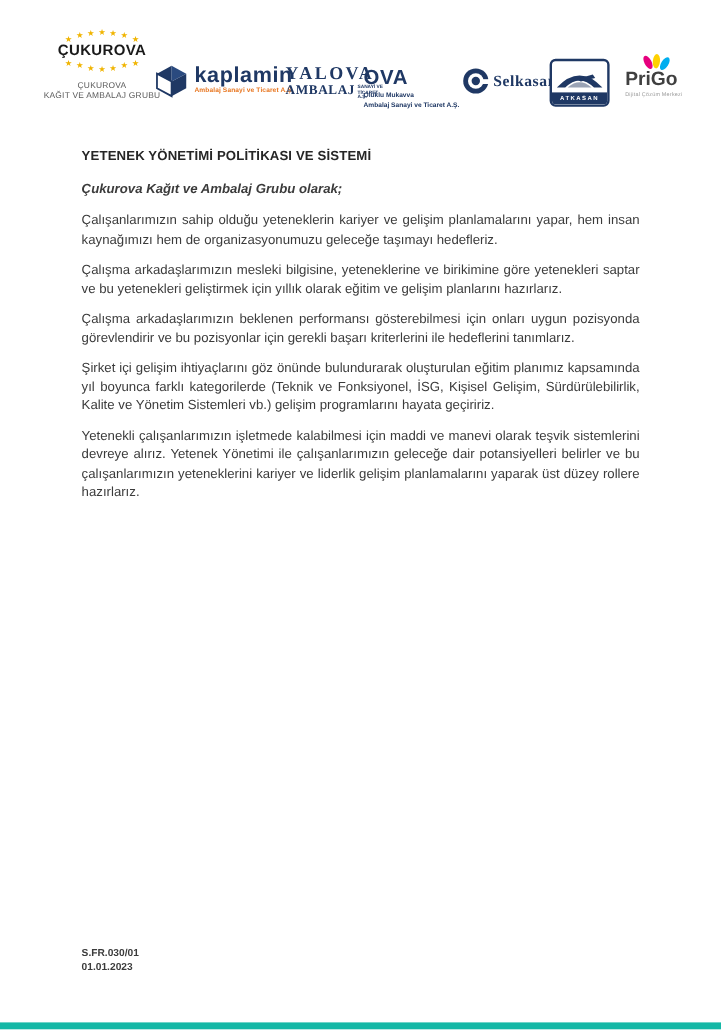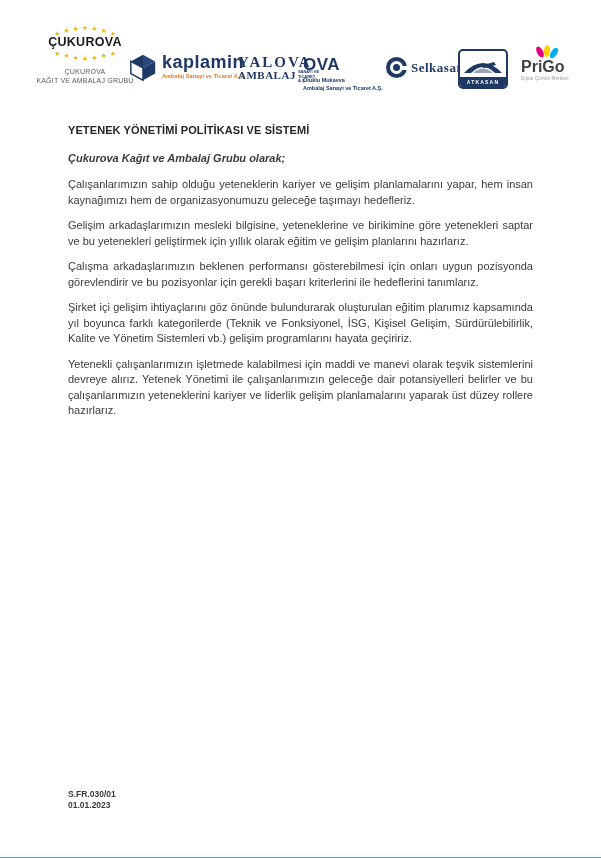--- a/index.html
+++ b/index.html
@@ -4,21 +4,21 @@
 <style>
   * { margin:0; padding:0; box-sizing:border-box; }
   html,body { background:#ffffff; }
   .page {
     position:relative;
     width:601px; height:858px;
     background:#ffffff;
     font-family:"Liberation Sans", sans-serif;
     color:#3b3b3b;
     overflow:hidden;
-    border-bottom:1px solid #14b8a6;
+    border-bottom:6px solid #14b8a6;
   }
 
   
   .logo-bar { position:absolute; top:0; left:0; width:601px; height:105px; }
   .logo { position:absolute; }
 
   
   .cukurova { left:30px; top:24px; width:110px; text-align:center; }
   .stars-row { display:flex; justify-content:center; gap:3px; height:10px; }
   .star { color:#f0b400; font-size:7px; line-height:7px; }
@@ -177,21 +177,21 @@
       <div class="prigo-name">PriGo</div>
       <div class="prigo-sub">Dijital Çözüm Merkezi</div>
     </div>
 
   </div>
 
   <div class="content">
     <h1 class="doc-title">YETENEK YÖNETİMİ POLİTİKASI VE SİSTEMİ</h1>
     <div class="doc-subtitle">Çukurova Kağıt ve Ambalaj Grubu olarak;</div>
     <p class="para">Çalışanlarımızın sahip olduğu yeteneklerin kariyer ve gelişim planlamalarını yapar, hem insan kaynağımızı hem de organizasyonumuzu geleceğe taşımayı hedefleriz.</p>
-    <p class="para">Gelişim arkadaşlarımızın mesleki bilgisine, yeteneklerine ve birikimine göre yetenekleri saptar ve bu yetenekleri geliştirmek için yıllık olarak eğitim ve gelişim planlarını hazırlarız.</p>
+    <p class="para">Çalışma arkadaşlarımızın mesleki bilgisine, yeteneklerine ve birikimine göre yetenekleri saptar ve bu yetenekleri geliştirmek için yıllık olarak eğitim ve gelişim planlarını hazırlarız.</p>
     <p class="para">Çalışma arkadaşlarımızın beklenen performansı gösterebilmesi için onları uygun pozisyonda görevlendirir ve bu pozisyonlar için gerekli başarı kriterlerini ile hedeflerini tanımlarız.</p>
     <p class="para">Şirket içi gelişim ihtiyaçlarını göz önünde bulundurarak oluşturulan eğitim planımız kapsamında yıl boyunca farklı kategorilerde (Teknik ve Fonksiyonel, İSG, Kişisel Gelişim, Sürdürülebilirlik, Kalite ve Yönetim Sistemleri vb.) gelişim programlarını hayata geçiririz.</p>
     <p class="para">Yetenekli çalışanlarımızın işletmede kalabilmesi için maddi ve manevi olarak teşvik sistemlerini devreye alırız. Yetenek Yönetimi ile çalışanlarımızın geleceğe dair potansiyelleri belirler ve bu çalışanlarımızın yeteneklerini kariyer ve liderlik gelişim planlamalarını yaparak üst düzey rollere hazırlarız.</p>
   </div>
 
   <div class="footer">
     <div>S.FR.030/01</div>
     <div>01.01.2023</div>
   </div>
 

